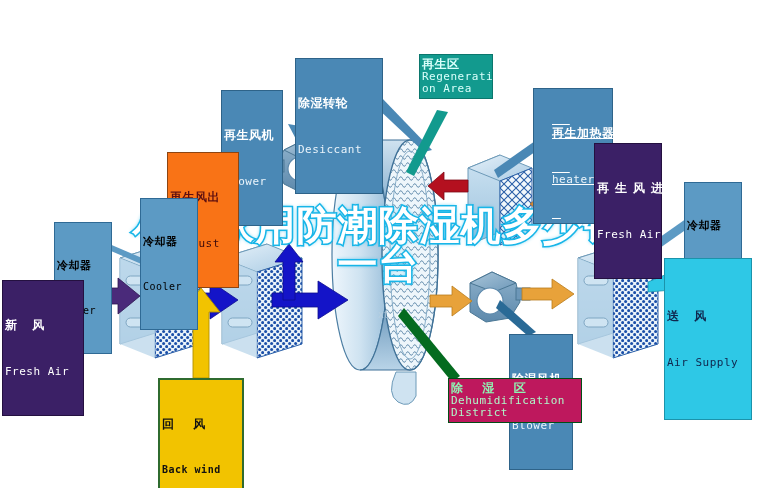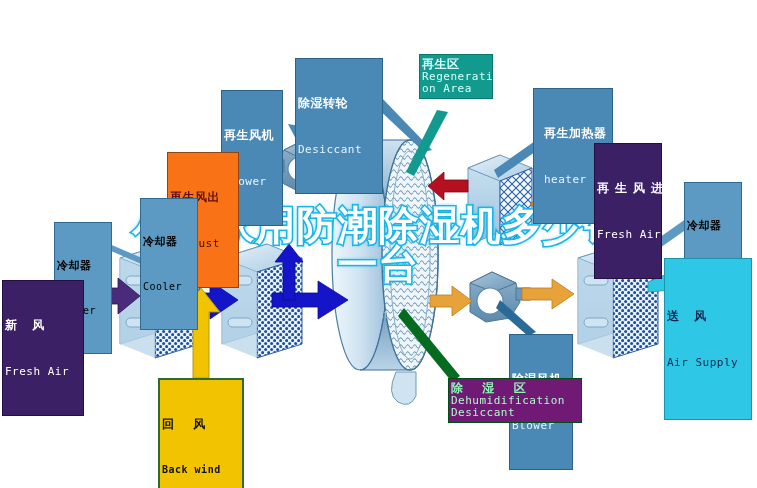--- a/index.html
+++ b/index.html
@@ -39,21 +39,21 @@
   .t-purple{background:#3b2066;border:1px solid #241040;color:#ffffff;}
   .t-purple .cn{font-size:12px;letter-spacing:6px;}
   .t-purple .en{font-size:11px;}
 
   
   .t-cyan{background:#2ec8e6;border:1px solid #1b93ab;color:#10264d;}
   .t-cyan .cn{font-size:12px;letter-spacing:6px;}
   .t-cyan .en{font-size:11px;}
 
   
-  .t-green{background:#701a75;border:1px solid #024d16;color:#7df4a8;}
+  .t-green{background:#be185d;border:1px solid #024d16;color:#7df4a8;}
   .t-green .cn{font-size:12px;letter-spacing:8px;color:#8ef7b4;}
   .t-green .en{font-size:11px;color:#aef9c9;}
 
   
   .t-yellow{background:#f2c300;border:2px solid #2f6b2f;color:#111111;}
   .t-yellow .cn{font-size:12px;letter-spacing:8px;}
   .t-yellow .en{font-size:10px;font-weight:bold;}
 
   
   #headline{position:absolute;left:0;top:206px;width:757px;text-align:center;
@@ -267,21 +267,21 @@
   <div class="tag t-blue" style="left:221px;top:90px;width:62px;padding:3px 2px;">
     <span class="cn">再生风机</span>
     <span class="en">Blower</span>
   </div>
 
   <div class="tag t-teal" style="left:419px;top:54px;width:74px;padding:3px 2px;white-space:normal;">
     <span class="cn">再生区</span>
     <span class="en">Regenerati on Area</span>
   </div>
 
-  <div class="tag t-blue" style="left:533px;top:88px;width:80px;padding:3px 10px;">
+  <div class="tag t-blue" style="left:533px;top:88px;width:80px;padding:3px 18px;text-decoration:underline;">
     <span class="cn">再生加热器</span>
     <span class="en">heater</span>
   </div>
 
   <div class="tag t-orange" style="left:167px;top:152px;width:72px;padding:3px 2px;">
     <span class="cn">再生风出</span>
     <span class="en">Exhaust</span>
   </div>
 
   <div class="tag t-purple" style="left:594px;top:143px;width:68px;padding:3px 2px;">
@@ -319,16 +319,16 @@
     <span class="en">Air Supply</span>
   </div>
 
   <div class="tag t-blue" style="left:509px;top:334px;width:64px;padding:3px 2px;">
     <span class="cn">除湿风机</span>
     <span class="en">Blower</span>
   </div>
 
   <div class="tag t-green" style="left:448px;top:378px;width:134px;padding:3px 2px;white-space:normal;">
     <span class="cn">除 湿 区</span>
-    <span class="en">Dehumidification Desiccant</span>
+    <span class="en">Dehumidification District</span>
   </div>
 
 </div>
 
 </body></html>

